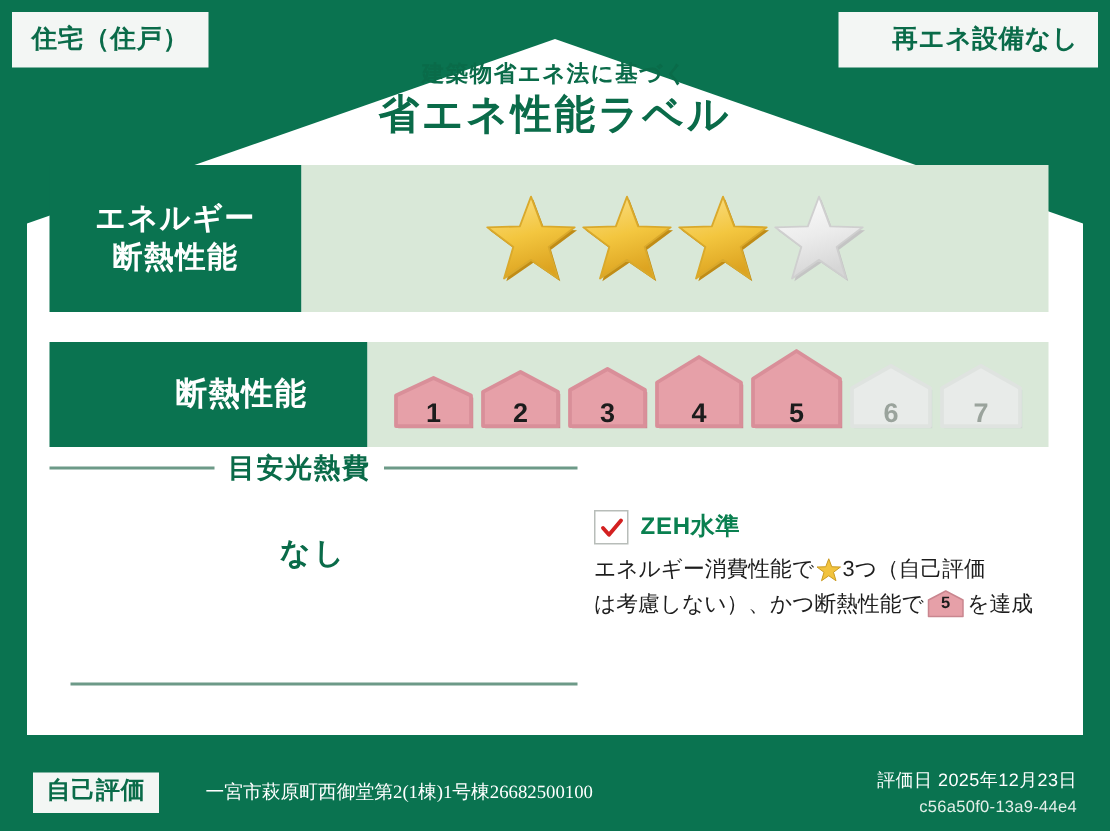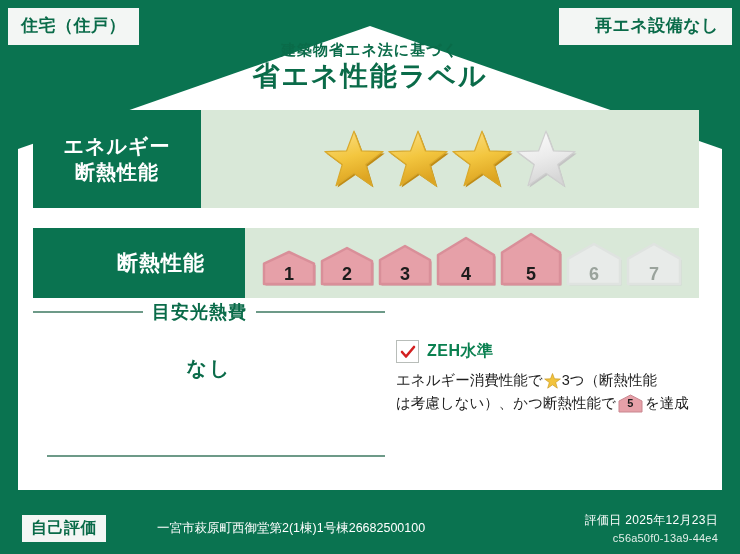--- a/index.html
+++ b/index.html
@@ -100,21 +100,21 @@
   .inline-star{vertical-align:-4px;margin:0 1px;}
   .inline-house{
     display:inline-block;vertical-align:-5px;position:relative;margin:0 2px;width:25px;height:19px;
   }
   .inline-house .n{
     position:absolute;left:0;right:0;bottom:1px;text-align:center;
     font-size:11px;font-weight:bold;color:#1c1c1c;
   }
 
   
-  .footer-left{position:absolute;left:22px;bottom:12px;display:flex;align-items:center;gap:20px;}
+  .footer-left{position:absolute;left:22px;bottom:12px;display:flex;align-items:center;gap:0;font-family:Liberation Serif, serif;}
   .self-eval{
     background:#f3f6f4;color:#0a6b49;font-weight:bold;font-size:16px;
     padding:5px 9px 6px;line-height:1;letter-spacing:.5px;white-space:nowrap;
   }
   .addr{color:#ffffff;font-size:12.5px;letter-spacing:0px;white-space:nowrap;margin-left:31px;}
   .footer-right{position:absolute;right:22px;bottom:10px;text-align:right;}
   .eval-date{color:#ffffff;font-size:12px;font-weight:normal;letter-spacing:.3px;white-space:nowrap;}
   .eval-id{color:#e3efe9;font-size:11px;margin-top:3px;letter-spacing:.2px;white-space:nowrap;}
 </style>
 </head>
@@ -238,21 +238,21 @@
       <span class="zeh-check">
         <svg width="16" height="14" viewBox="0 0 16 14">
           <path d="M2 7 L6 11.5 L14 2" stroke="#d32020" stroke-width="2.6" fill="none" stroke-linecap="round" stroke-linejoin="round"></path>
         </svg>
       </span>
       <span class="zeh-title">ZEH水準</span>
     </div>
     <div class="zeh-desc">
       <span>エネルギー消費性能で</span><svg class="inline-star" width="17" height="16" viewBox="0 0 100 96">
           <path d="M50 3 L62 35 L97 36 L69 57 L79 91 L50 71 L21 91 L31 57 L3 36 L38 35 Z" fill="#f2c33d" stroke="#c99a22" stroke-width="4" stroke-linejoin="round"></path>
-        </svg><span>3つ（断熱性能</span><br><span>は考慮しない）、かつ断熱性能で</span><span class="inline-house"><svg width="25" height="19" viewBox="0 0 50 38">
+        </svg><span>3つ（自己評価</span><br><span>は考慮しない）、かつ断熱性能で</span><span class="inline-house"><svg width="25" height="19" viewBox="0 0 50 38">
             <path d="M2 14 L25 2 L48 14 L48 36 L2 36 Z" fill="#e6a0a8" stroke="#c9868f" stroke-width="2" stroke-linejoin="round"></path>
           </svg><span class="n">5</span></span><span>を達成</span>
     </div>
   </div>
 
   <div class="footer-left">
     <div class="self-eval">自己評価</div>
     <div class="addr">一宮市萩原町西御堂第2(1棟)1号棟26682500100</div>
   </div>
   <div class="footer-right">

